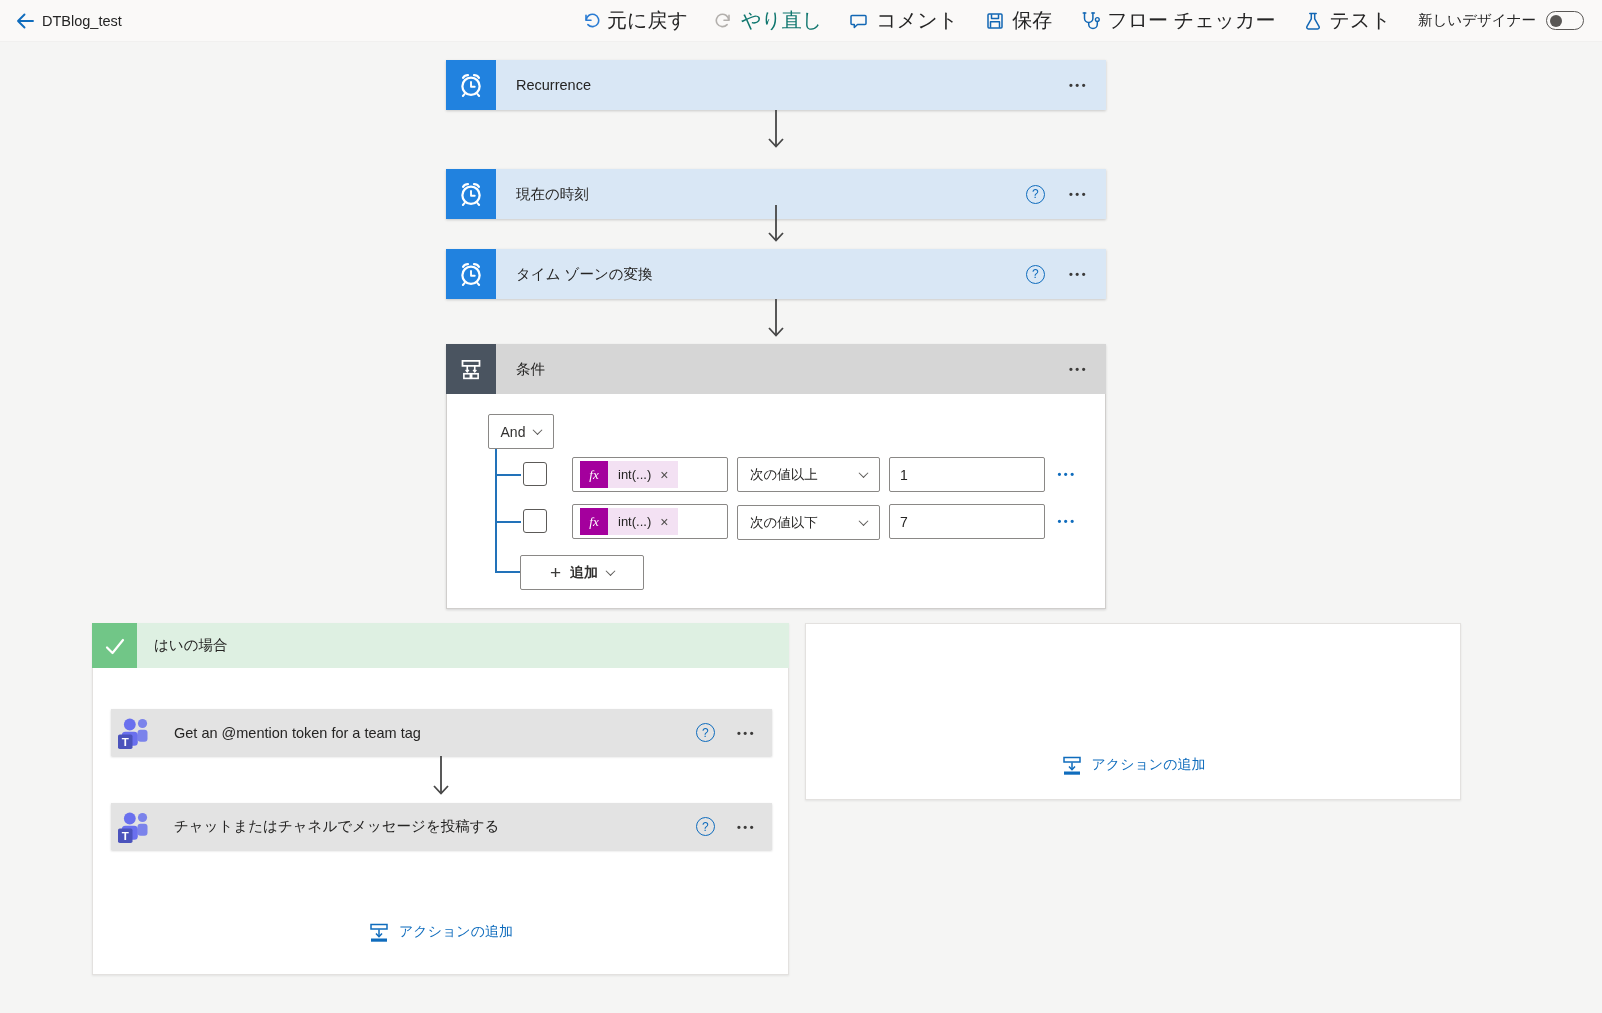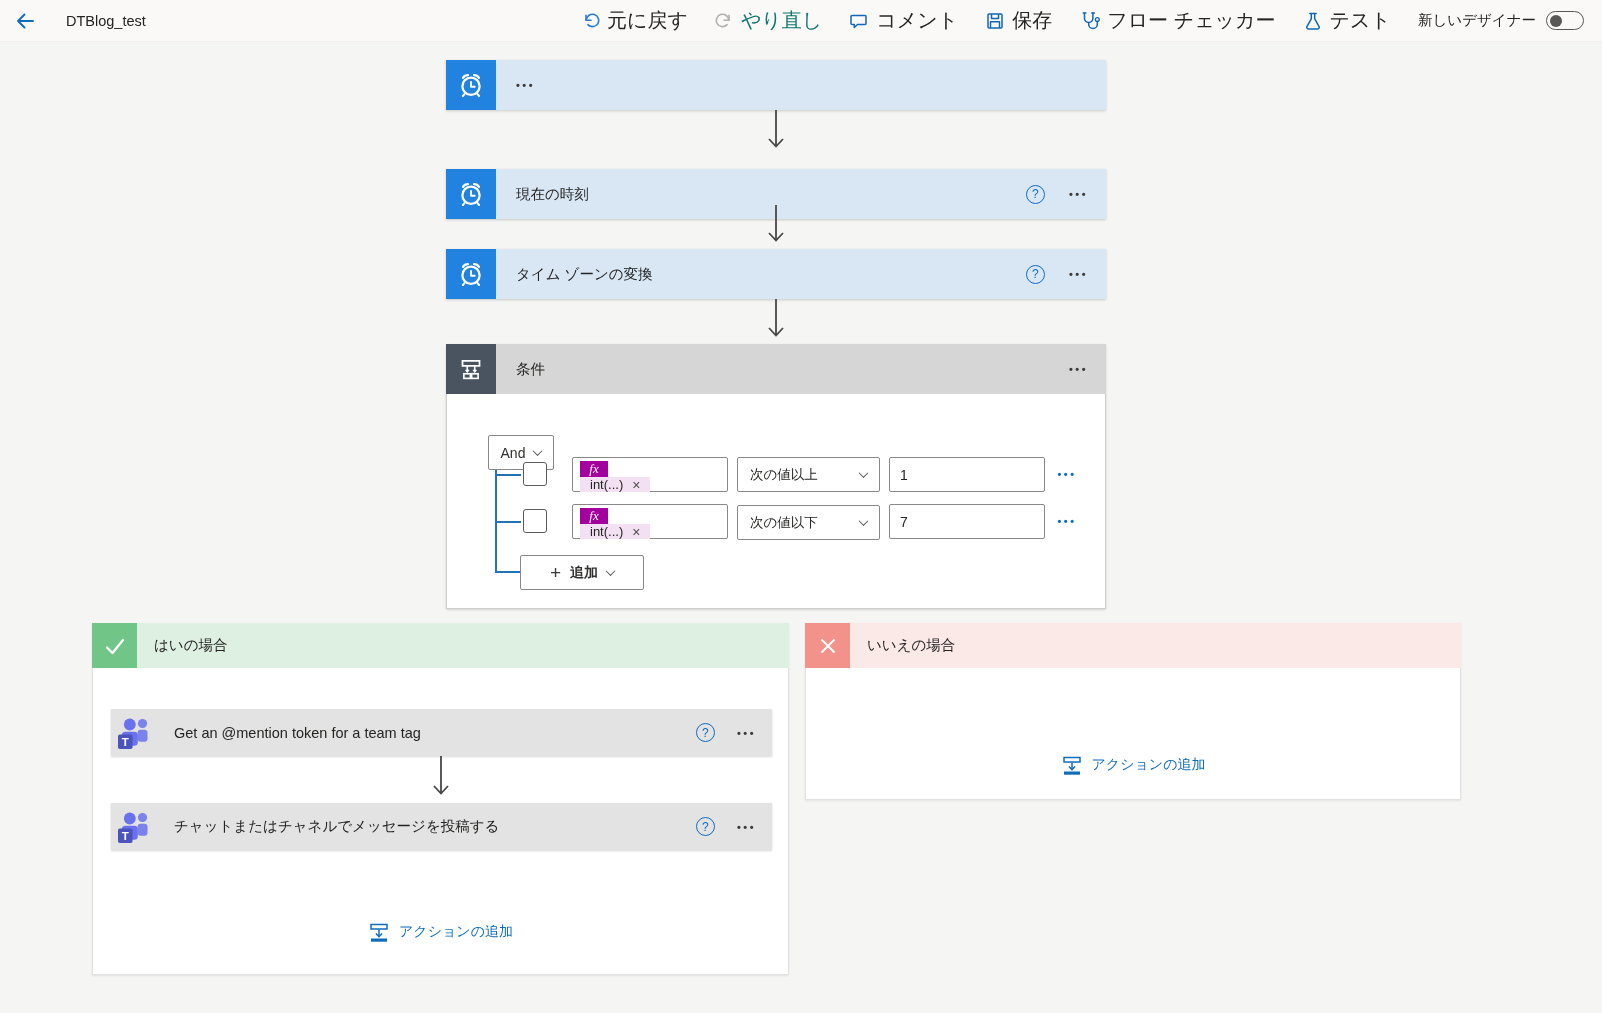--- a/index.html
+++ b/index.html
@@ -4,21 +4,21 @@
 <style>
   * { margin:0; padding:0; box-sizing:border-box; }
   html,body { width:1602px; height:1013px; }
   body { font-family:"Liberation Sans","DejaVu Sans",sans-serif; background:#f5f5f4; color:#252423; overflow:hidden; }
   .canvas { position:relative; width:1602px; height:1013px; }
 
   
   .topbar { position:absolute; top:0; left:0; right:0; height:42px; background:#faf9f8;
             display:flex; align-items:center; justify-content:space-between; padding:0 18px 0 14px;
             border-bottom:1px solid #f1f0ef; z-index:5; }
-  .tb-left { display:flex; align-items:center; gap:30px; }
+  .tb-left { display:flex; align-items:center; gap:6px; }
   .tb-title { font-size:14.5px; color:#242424; }
   .tb-right { display:flex; align-items:center; gap:27px; }
   .tb-item { display:flex; align-items:center; gap:7px; background:none; border:none; cursor:pointer;
              font-family:inherit; font-size:20px; color:#242424; }
   .tb-item.disabled { color:#0f766e; cursor:default; }
   .iconbtn svg { display:block; }
   .toggle-group { display:flex; align-items:center; gap:10px; font-size:14.5px; color:#242424; }
   .toggle { position:relative; width:38px; height:19px; border:1px solid #595755; border-radius:10px; background:#faf9f8; cursor:pointer; display:inline-block; }
   .toggle .knob { position:absolute; left:3px; top:2.5px; width:12px; height:12px; border-radius:50%; background:#595755; }
   .back-btn { background:none; border:none; cursor:pointer; display:flex; }
@@ -39,29 +39,29 @@
           font-size:12px; display:flex; align-items:center; justify-content:center; cursor:pointer; flex:0 0 auto; }
   .connector { position:absolute; pointer-events:none; }
 
   
   .cond { position:absolute; left:446px; top:344px; width:660px; height:265px; background:#fff;
           border:1px solid #d0cecc; box-shadow:0 1px 2.5px rgba(0,0,0,.14); }
   .cond-header { display:flex; height:50px; cursor:pointer; margin:-1px -1px 0 -1px; }
   .cond-inner { position:absolute; left:0; top:50px; right:0; bottom:0; }
   .and-btn { position:absolute; left:41px; top:19px; width:66px; height:35px; background:#fff;
              border:1px solid #8a8886; border-radius:2px; display:flex; align-items:center; justify-content:center;
-             gap:9px; font-size:14px; color:#323130; cursor:pointer;margin-top:21px; }
+             gap:9px; font-size:14px; color:#323130; cursor:pointer; }
   .chev { display:inline-block; width:7px; height:7px; border-right:1.5px solid #5c5a58; border-bottom:1.5px solid #5c5a58;
           transform:rotate(45deg) translate(-1px,-1px); }
   .tree-line { position:absolute; background:#2272b9; }
   .cbox { position:absolute; width:24px; height:24px; background:#fff; border:1px solid #5c5a58; border-radius:3px; cursor:pointer; }
   .cfield { position:absolute; height:35px; background:#fff; border:1px solid #8a8886; border-radius:2px;
             display:flex; align-items:center; }
   .operand { width:156px; padding-left:7px; cursor:text; }
-  .pill { display:flex; align-items:flex-start; height:27px; cursor:pointer;flex-direction:column; }
+  .pill { display:flex; align-items:flex-end; height:27px; cursor:pointer; }
   .pill-fx { width:28px; height:27px; background:#a4009d; color:#fff; display:flex; align-items:center;
              justify-content:center; font-style:italic; font-size:13px; font-family:"Liberation Serif",serif; }
   .pill-body { background:#f3e1f3; height:27px; display:flex; align-items:center; gap:9px; padding:0 10px; font-size:13px; color:#252423; }
   .pill-close { font-size:14px; color:#4f4d4b; cursor:pointer; line-height:1; }
   .cdrop { width:143px; justify-content:space-between; padding:0 12px; font-size:13.5px; color:#252423; cursor:pointer; }
   .cinput { position:absolute; width:156px; height:35px; background:#fff; border:1px solid #8a8886; border-radius:2px;
             padding:0 10px; font-size:14px; font-family:inherit; color:#252423; }
   .row-more { position:absolute; width:36px; text-align:center; }
   .add-btn { position:absolute; left:73px; top:160px; width:124px; height:35px; background:#fff; border:1px solid #8a8886;
              border-radius:2px; display:flex; align-items:center; justify-content:center; gap:9px; cursor:pointer;
@@ -172,20 +172,21 @@
   <div class="step" style="top:60px;">
     <div class="step-icon blue">
       <svg width="30" height="30" viewBox="0 0 24 24">
           <path d="M5.6 6.3 A4.6 4.6 0 0 1 9.6 4.1 M18.4 6.3 A4.6 4.6 0 0 0 14.4 4.1" stroke="#fff" stroke-width="1.7" fill="none" stroke-linecap="round"></path>
           <circle cx="12" cy="13" r="6.9" stroke="#fff" stroke-width="1.8" fill="none"></circle>
           <path d="M12 13.4 V9.6 M12 13.4 H15" stroke="#fff" stroke-width="1.5" fill="none" stroke-linecap="round"></path>
           <path d="M6.8 19.3 L5.5 20.8 M17.2 19.3 L18.5 20.8" stroke="#fff" stroke-width="1.6" stroke-linecap="round"></path>
         </svg>
     </div>
     <div class="step-body lblue">
+      <span class="step-title">Recurrence</span>
       <span class="more">•••</span>
     </div>
   </div>
 
   <svg class="connector" style="left:766px;top:110px;" width="20" height="45" viewBox="0 0 20 45">
     <path d="M10 0 V36" stroke="#474747" stroke-width="1.8" fill="none"></path>
     <path d="M3 29 L10 36.5 L17 29" stroke="#474747" stroke-width="1.8" fill="none"></path>
   </svg>
 
   <div class="step" style="top:169px;">
@@ -359,28 +360,20 @@
           <path d="M11 8.5 V15" stroke="#0f6cbd" stroke-width="1.5" fill="none"></path>
           <path d="M8 12.5 L11 15.7 L14 12.5" stroke="#0f6cbd" stroke-width="1.5" fill="none"></path>
           <rect x="3" y="17.5" width="16" height="3.2" fill="#0f6cbd"></rect>
         </svg>
         <span>アクションの追加</span>
       </button>
     </div>
   </div>
 
   <div class="branch no">
-    <div class="branch-header">
-      <div class="bh-icon red">
-        <svg width="24" height="24" viewBox="0 0 24 24">
-            <path d="M6 6 L18 18 M18 6 L6 18" stroke="#fff" stroke-width="2" fill="none" stroke-linecap="round"></path>
-          </svg>
-      </div>
-      <div class="bh-label lpink">いいえの場合</div>
-    </div>
 
     <div class="add-action" style="top:130px;">
       <button class="add-action-inner">
         <svg width="22" height="22" viewBox="0 0 22 22">
           <rect x="3" y="3.5" width="16" height="4.5" stroke="#0f6cbd" stroke-width="1.5" fill="none"></rect>
           <path d="M11 8.5 V15" stroke="#0f6cbd" stroke-width="1.5" fill="none"></path>
           <path d="M8 12.5 L11 15.7 L14 12.5" stroke="#0f6cbd" stroke-width="1.5" fill="none"></path>
           <rect x="3" y="17.5" width="16" height="3.2" fill="#0f6cbd"></rect>
         </svg>
         <span>アクションの追加</span>

